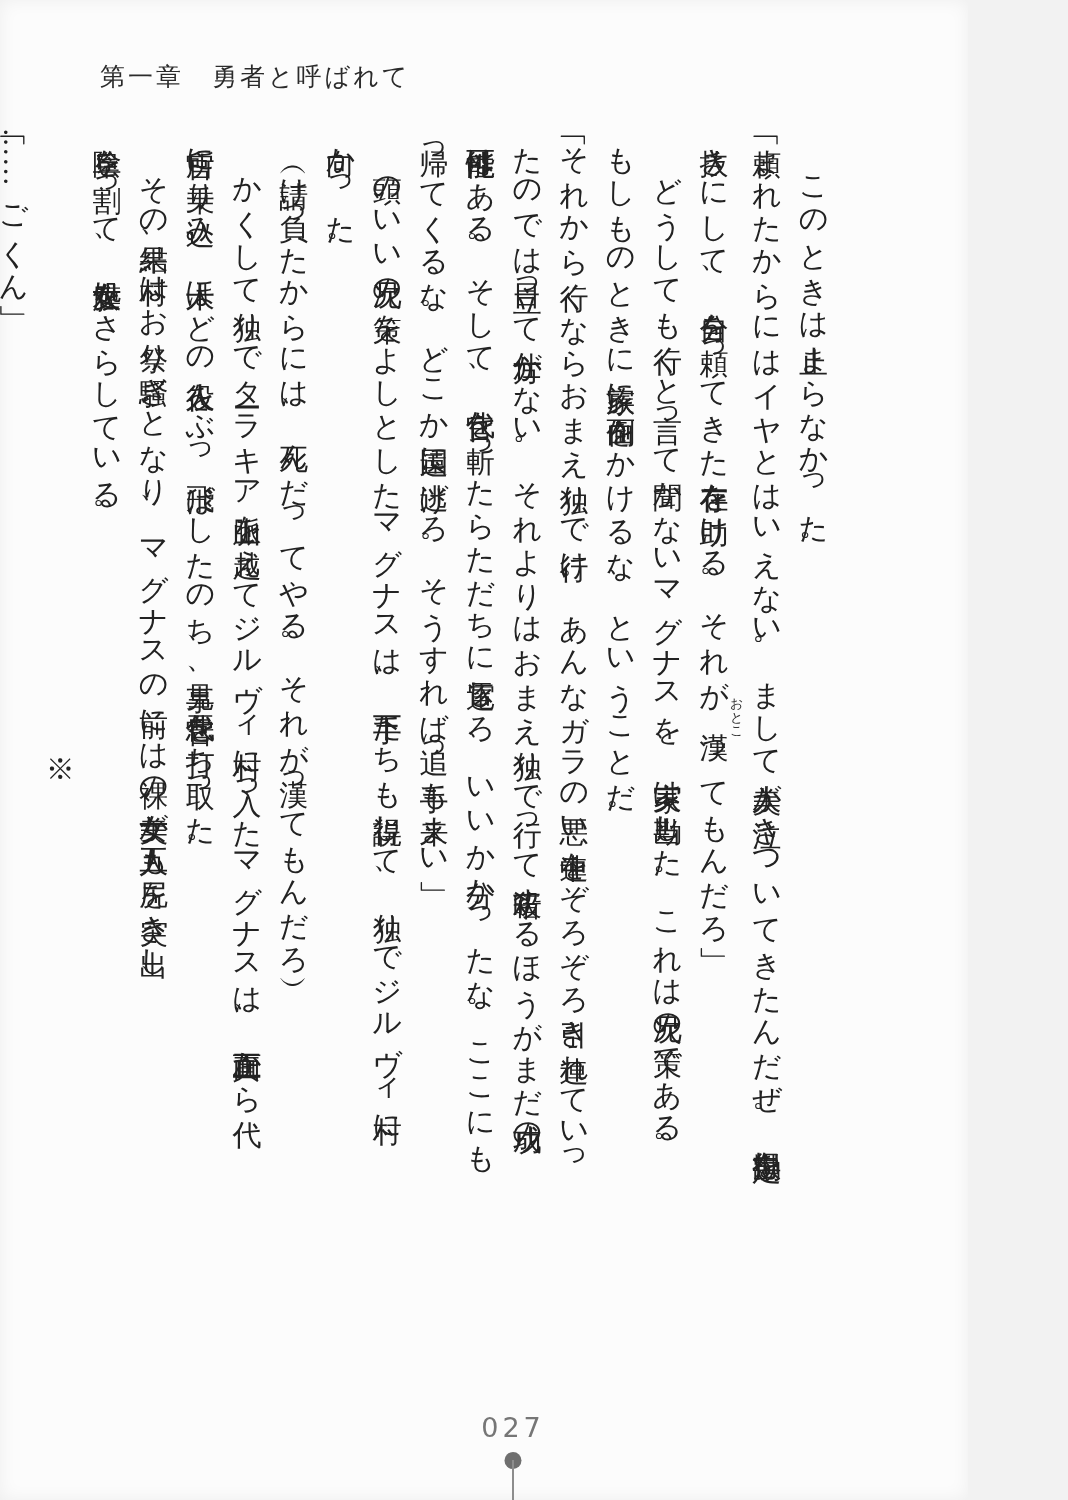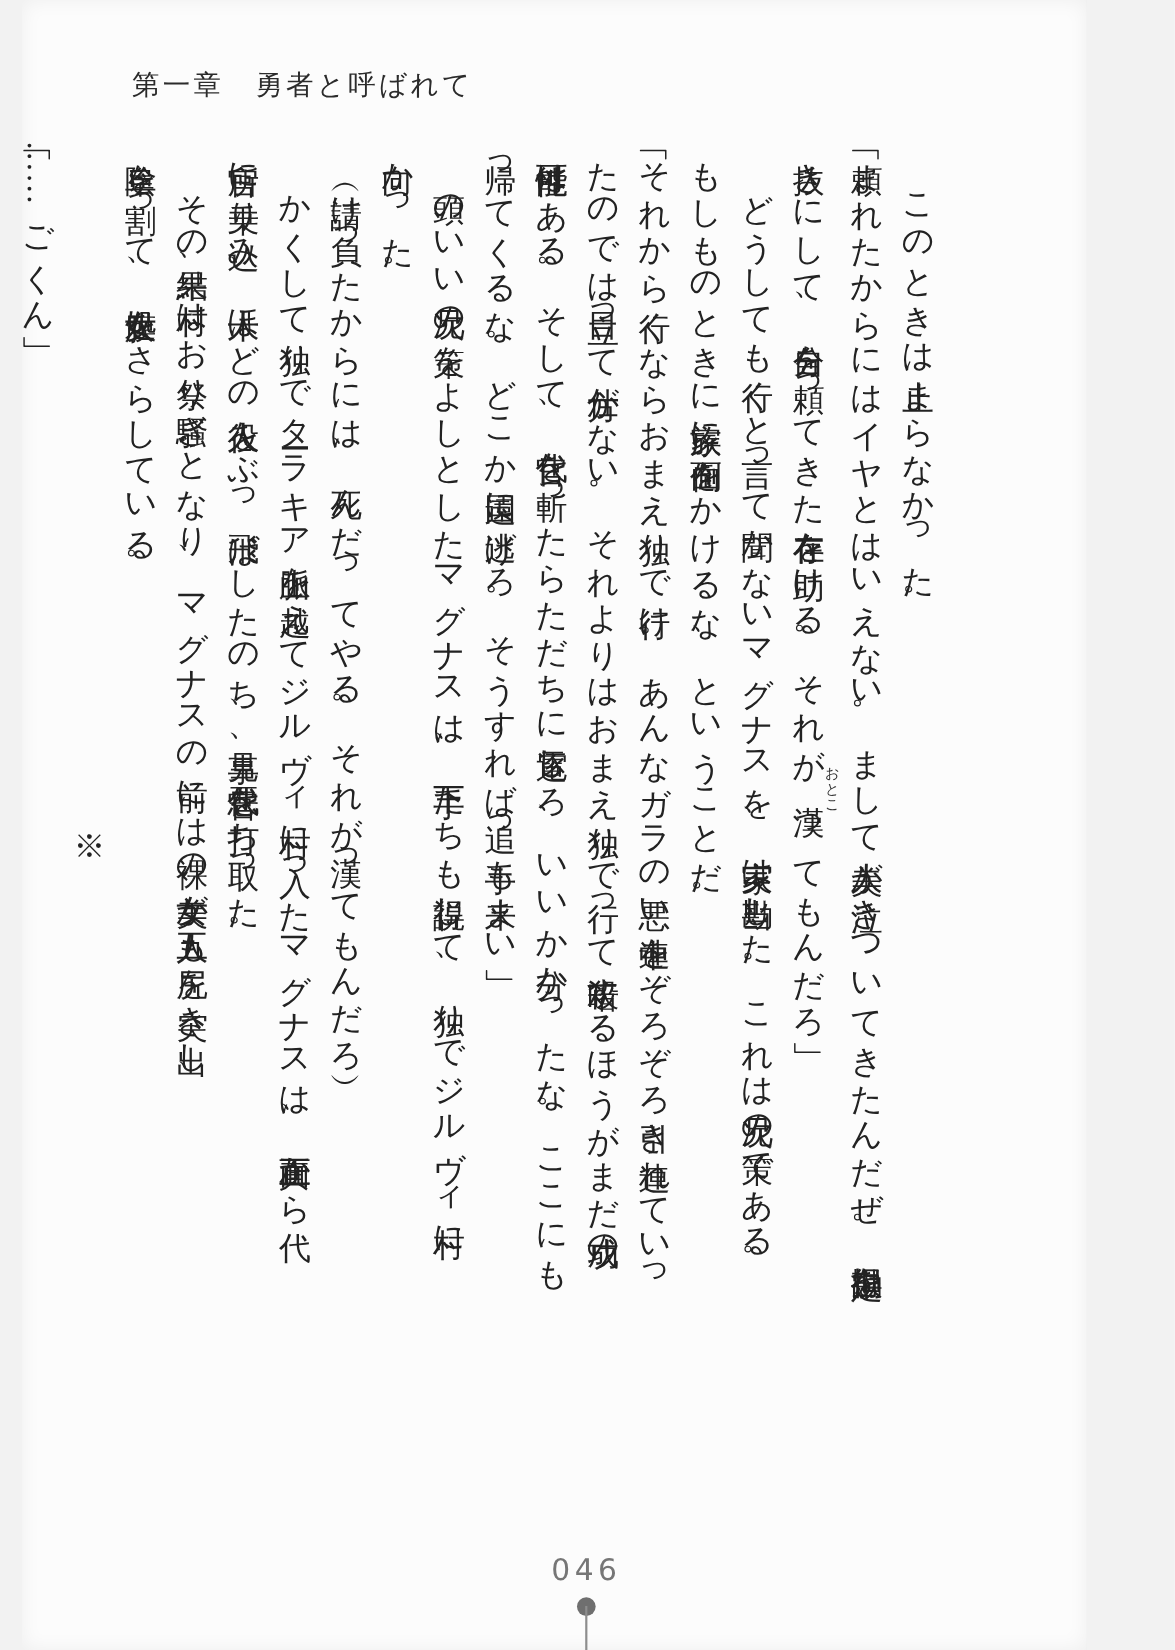--- a/index.html
+++ b/index.html
@@ -7,21 +7,20 @@
     width: 1068px; height: 1500px;
     background: #f2f2f2;
     font-family: "Liberation Serif", "DejaVu Serif", serif;
   }
   .page {
     position: relative;
     width: 968px; height: 1500px;
     background: #fcfcfc;
     box-shadow: inset 0 0 18px rgba(0,0,0,0.06);
     overflow: hidden;
-    margin-left: 20px;
   }
   .chapter-header {
     position: absolute;
     left: 100px; top: 60px;
     font-size: 25px;
     color: #2b2b2b;
     letter-spacing: 3px;
     white-space: pre;
   }
   .body-text {
@@ -92,18 +91,18 @@
     <p class="col">向かった。</p>
     <p class="col indent">（請け負ったからには、死んだってやる。それが漢ってもんだろ）</p>
     <p class="col indent">かくして独りでターラキア山脈を越えてジルヴィ村に入ったマグナスは、真正面から代</p>
     <p class="col">官所に乗り込み、十人ほどの役人をぶっ飛ばしたのち、見事、悪代官を打ち取った。</p>
     <p class="col indent">その結果、村はお祭り騒ぎとなり、マグナスの前には裸の美女が五人も尻を突き出し、</p>
     <p class="col">陰阜を割って、処女膜をさらしている。</p>
     <p class="col divider-col">※</p>
     <p class="col">「……ごくん」</p>
   </div>
 
-  <div class="page-number">046</div>
+  <div class="page-number">027</div>
 
   <div class="pin-dot"></div>
   <div class="pin-line"></div>
 
 </div>
 
 </body></html>

